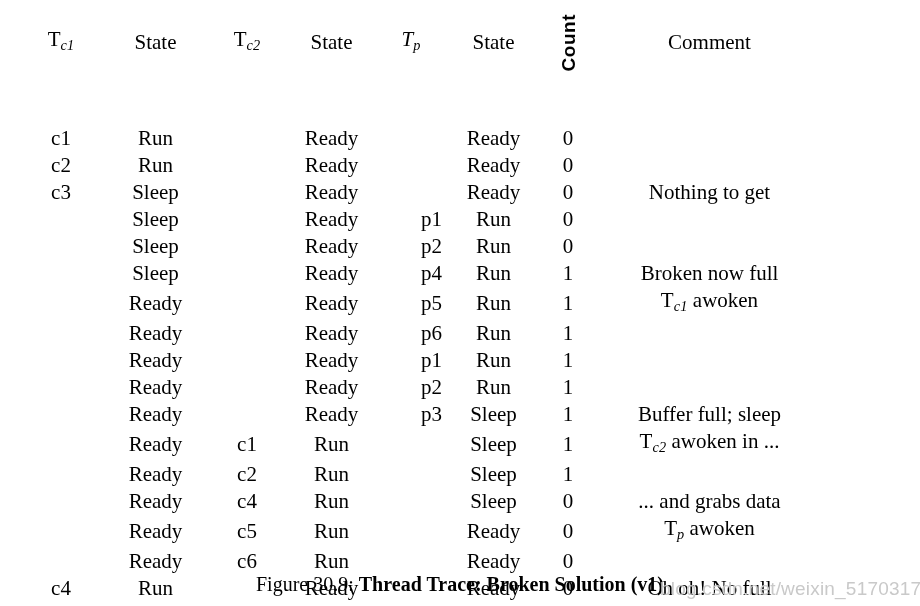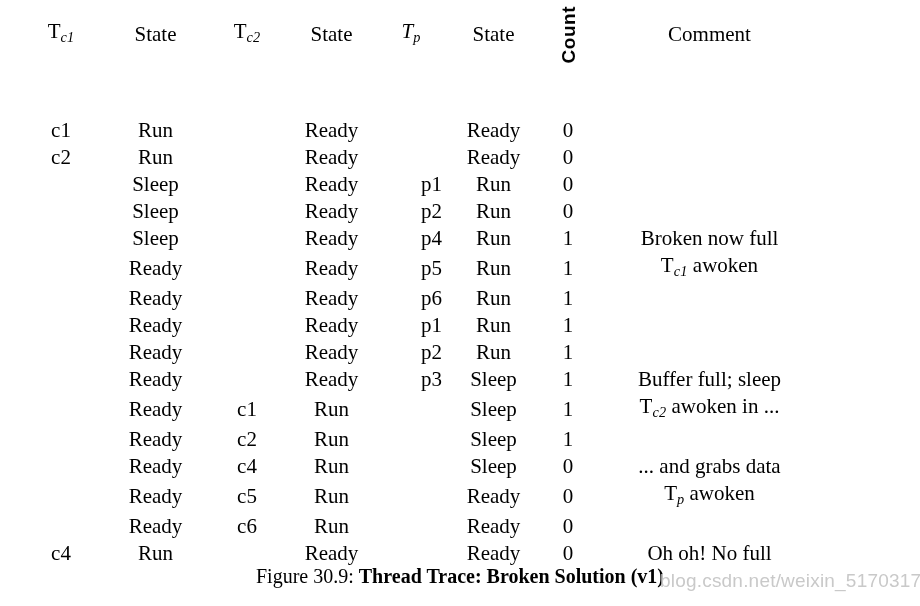--- a/index.html
+++ b/index.html
@@ -12,21 +12,21 @@
     height: 606px;
     font-family: "Liberation Serif", "DejaVu Serif", serif;
     color: #000000;
     position: relative;
     overflow: hidden;
   }
 
   #figure {
     position: absolute;
     left: 0;
-    top: 0;
+    top: 8px;
     width: 920px;
     height: 480px;
   }
 
   
   #trace-table {
     position: absolute;
     left: 22px;
     top: 6px;
     width: 806px;
@@ -211,20 +211,30 @@
           <td class="col-tc1">c2</td>
           <td class="col-st1">Run</td>
           <td class="col-tc2 vrule-left"></td>
           <td class="col-st2">Ready</td>
           <td class="col-tp vrule-left"></td>
           <td class="col-st3">Ready</td>
           <td class="col-count vrule-left">0</td>
           <td class="col-comment vrule-left"></td>
         </tr>
         <tr>
+          <td class="col-tc1">c3</td>
+          <td class="col-st1">Sleep</td>
+          <td class="col-tc2 vrule-left"></td>
+          <td class="col-st2">Ready</td>
+          <td class="col-tp vrule-left"></td>
+          <td class="col-st3">Ready</td>
+          <td class="col-count vrule-left">0</td>
+          <td class="col-comment vrule-left">Nothing to get</td>
+        </tr>
+        <tr>
           <td class="col-tc1"></td>
           <td class="col-st1">Sleep</td>
           <td class="col-tc2 vrule-left"></td>
           <td class="col-st2">Ready</td>
           <td class="col-tp vrule-left">p1</td>
           <td class="col-st3">Run</td>
           <td class="col-count vrule-left">0</td>
           <td class="col-comment vrule-left"></td>
         </tr>
         <tr>

